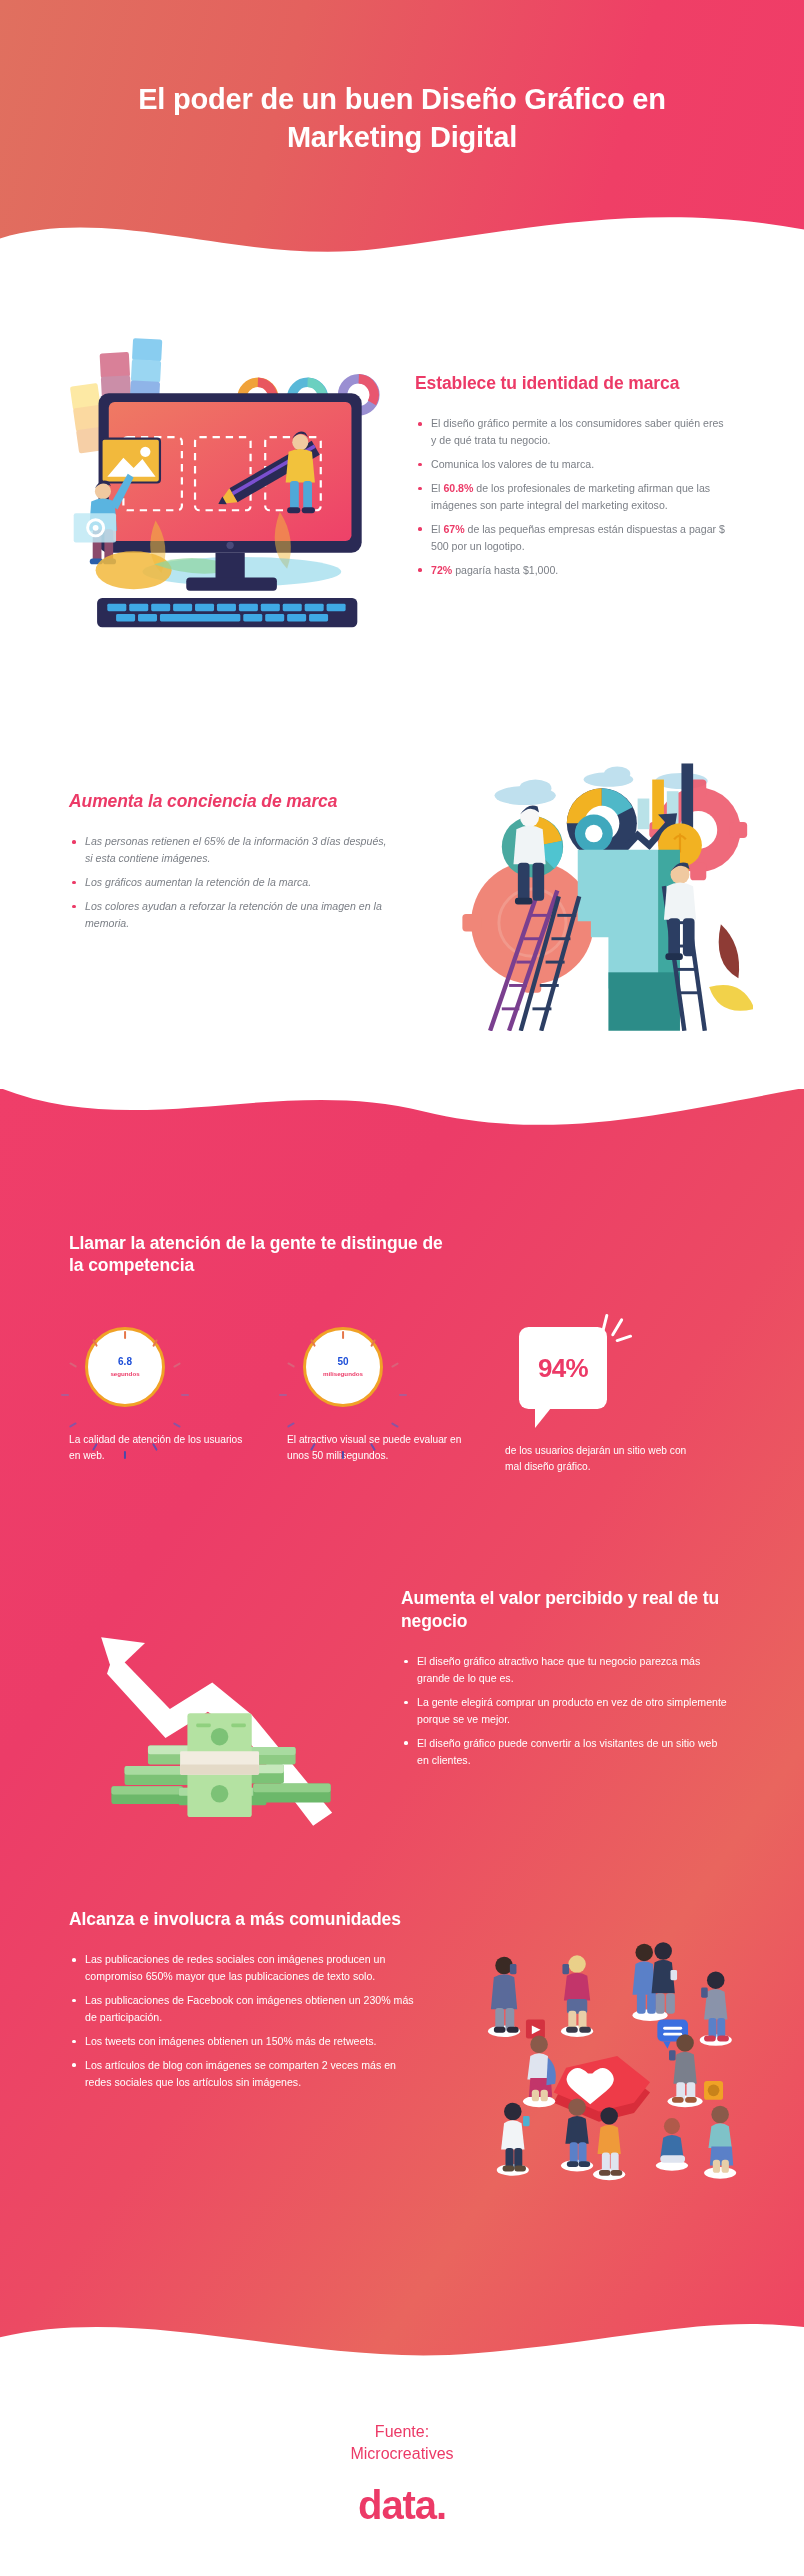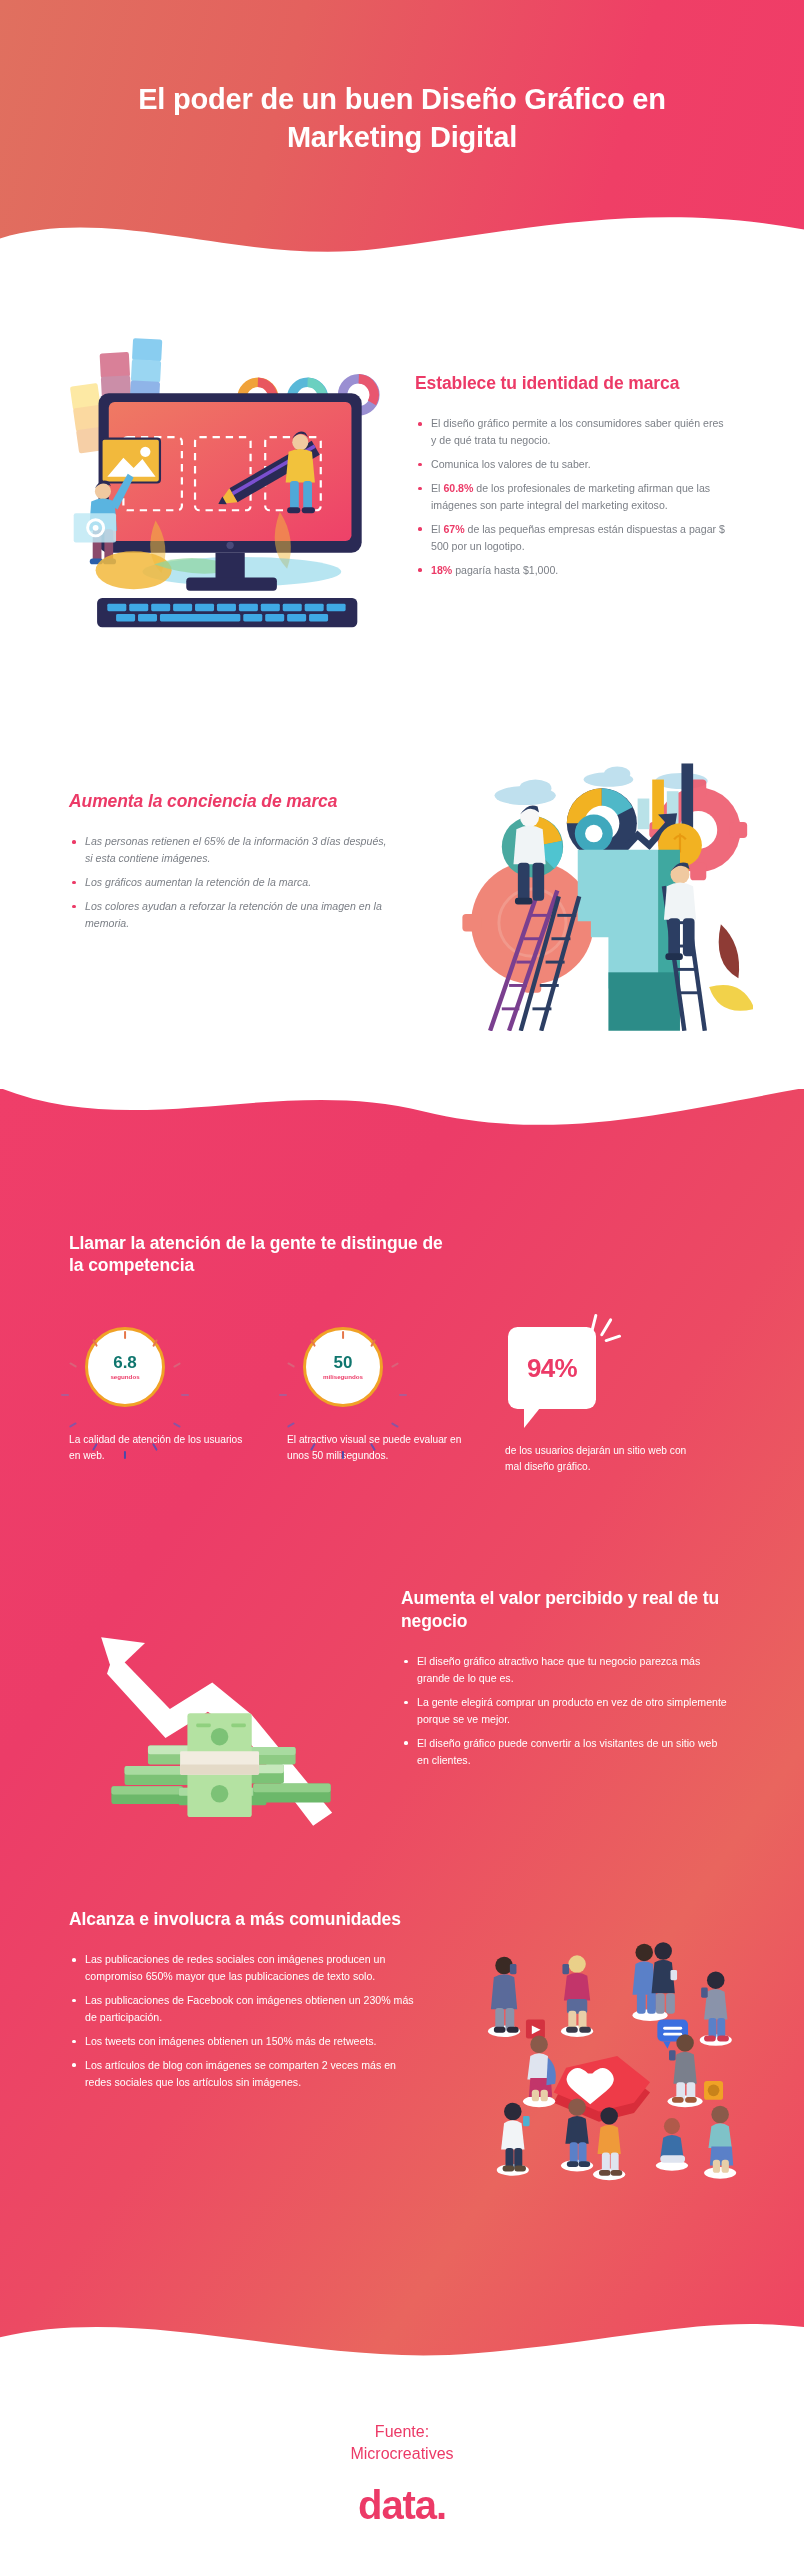--- a/index.html
+++ b/index.html
@@ -107,36 +107,36 @@
   .clock {
     position: relative;
     width: 80px; height: 80px;
     border-radius: 50%;
     background: #ffffff;
     border: 3.7px solid #f0a226;
     margin-left: 16px;
     display: flex; flex-direction: column;
     align-items: center; justify-content: center;
   }
-  .clock-val { font-size: 17px; font-weight: bold; color: #0f766e; line-height: 1; }
+  .clock-val { font-size: 10px; font-weight: bold; color: #1d4ed8; line-height: 1; }
   .clock-unit { font-size: 6.2px; font-weight: bold; color: #ec3a67; margin-top: 2.9px; }
   .tick {
     position: absolute;
     left: 50%; top: 50%;
     width: 1.9px; height: 8px;
     border-radius: 1.5px;
     transform-origin: 50% 32px;
   }
   .bubble {
     position: relative;
     width: 88px; height: 82px;
     background: #ffffff;
     border-radius: 9.5px;
     display: flex; align-items: center; justify-content: center;
-    margin-left: 3px;
+    margin-left: 14px;
   }
   .bubble::after {
     content: "";
     position: absolute;
     left: 16px; bottom: -19px;
     border-left: 16px solid #ffffff;
     border-bottom: 20.5px solid transparent;
   }
   .bubble-val { font-size: 26px; font-weight: bold; color: #ec3a67; letter-spacing: -0.7px; }
   .spark { position: absolute; right: -25px; top: -16px; width: 37px; height: 37px; }
@@ -301,24 +301,24 @@
           <rect x="290" y="390" width="26" height="10" rx="2"></rect>
             <rect x="320" y="390" width="26" height="10" rx="2"></rect>
           <rect x="350" y="390" width="26" height="10" rx="2"></rect>
         </g>
       </svg>
     </div>
     <div class="txt">
       <h2 class="sec-title">Establece tu identidad de marca</h2>
       <ul class="bullets">
         <li><span>El diseño gráfico permite a los consumidores saber quién eres y de qué trata tu negocio.</span></li>
-        <li><span>Comunica los valores de tu saber.</span></li>
+        <li><span>Comunica los valores de tu marca.</span></li>
         <li><span>El </span><span class="hl">60.8%</span><span> de los profesionales de marketing afirman que las imágenes son parte integral del marketing exitoso.</span></li>
         <li><span>El </span><span class="hl">67%</span><span> de las pequeñas empresas están dispuestas a pagar $ 500 por un logotipo.</span></li>
-        <li><span class="hl">18%</span><span> pagaría hasta $1,000.</span></li>
+        <li><span class="hl">72%</span><span> pagaría hasta $1,000.</span></li>
       </ul>
     </div>
   </div>
 
   <div class="sec2">
     <div class="txt">
       <h2 class="sec-title">Aumenta la conciencia de marca</h2>
       <ul class="bullets">
         <li><span>Las personas retienen el 65% de la información 3 días después, si esta contiene imágenes.</span></li>
         <li><span>Los gráficos aumentan la retención de la marca.</span></li>

